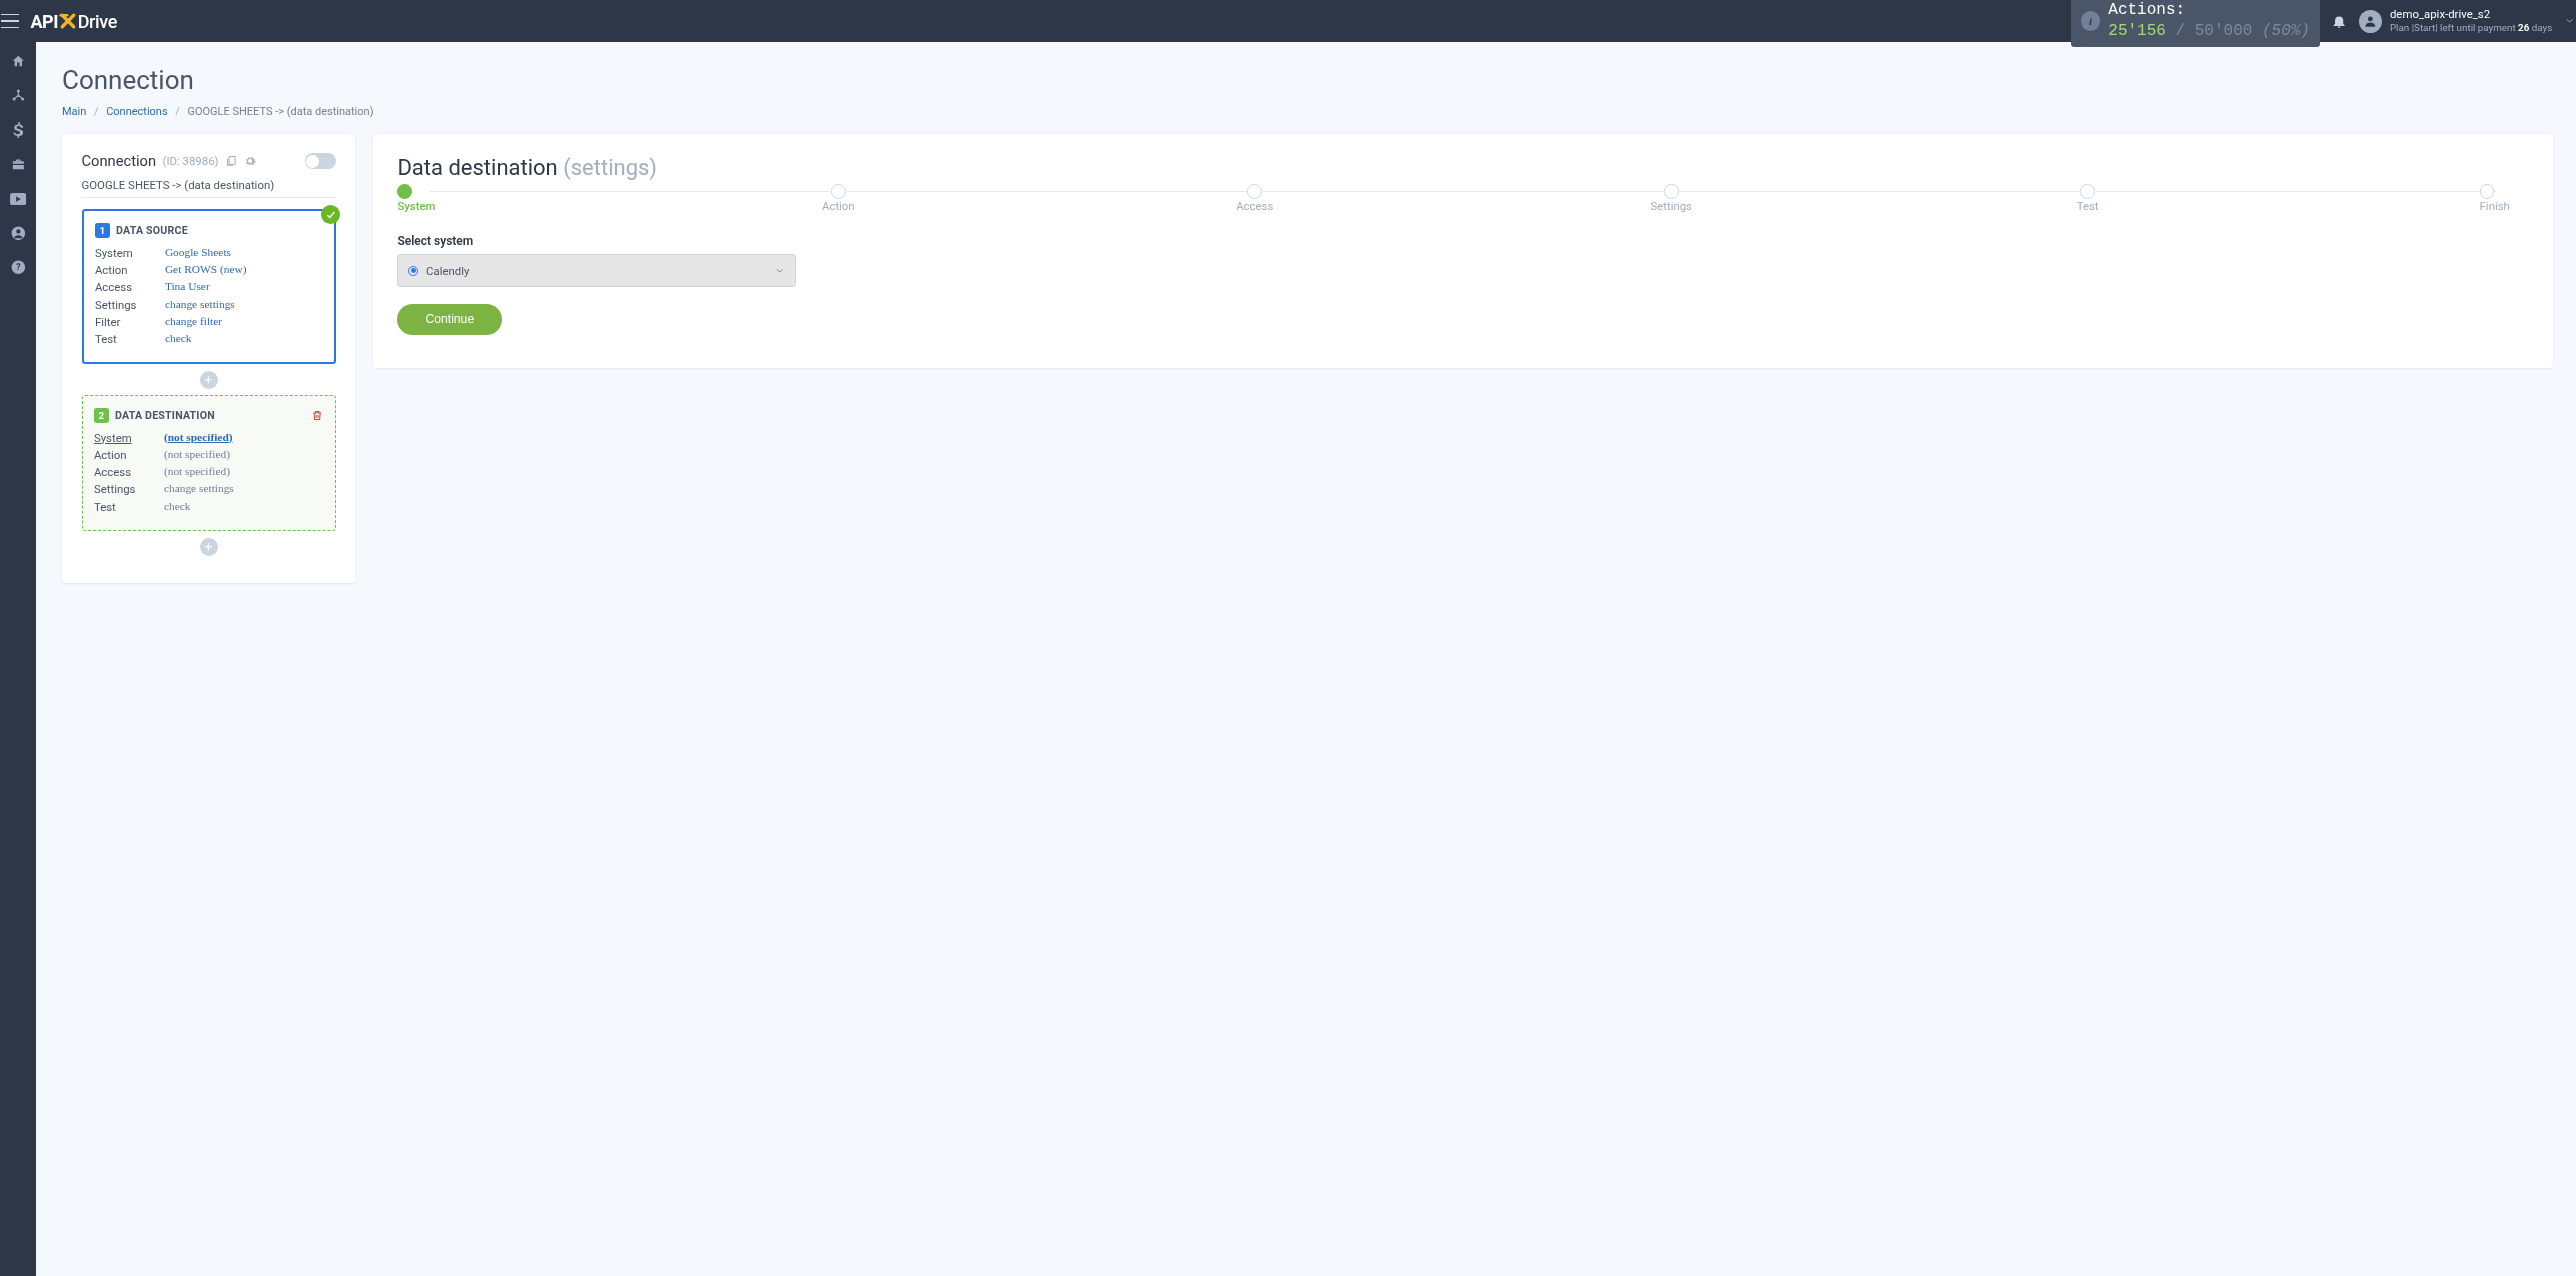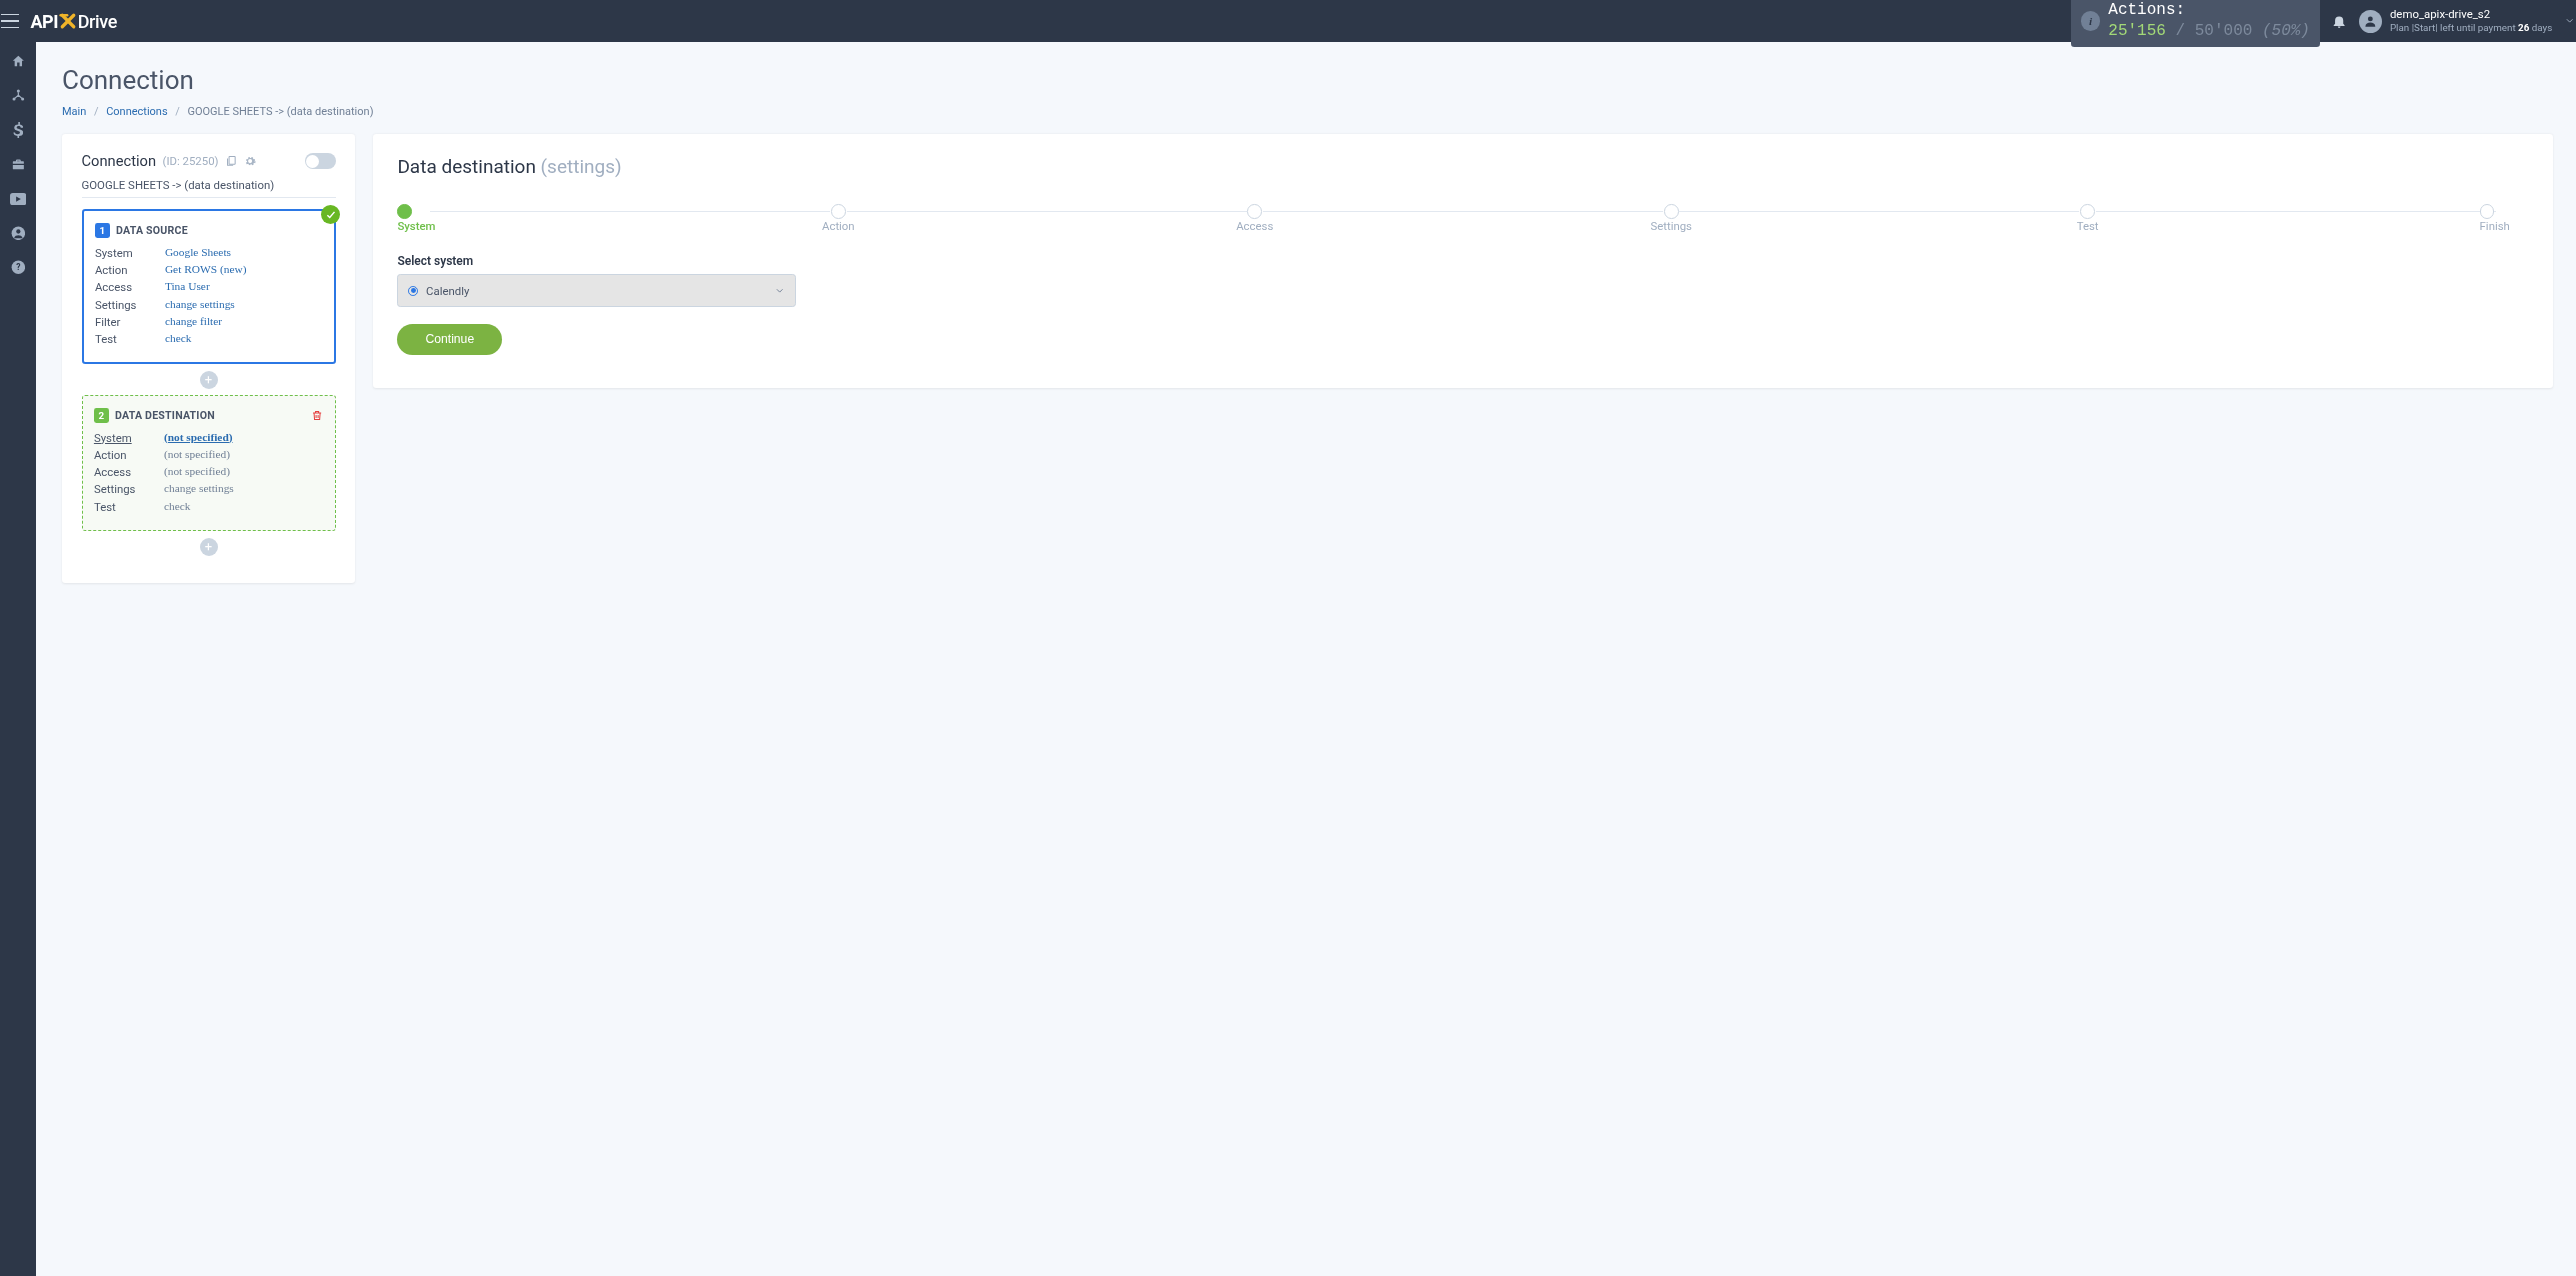--- a/index.html
+++ b/index.html
@@ -65,21 +65,21 @@
 .box-row .v.link{cursor:pointer;}
 .box-row .v.muted{color:#718096;}
 .box-row .k.underlined{text-decoration:underline;}
 .box-row .v.bold-link{color:#2b6cb0;font-weight:700;text-decoration:underline;cursor:pointer;}
 
 .box-dest{border:1.2px dashed #6fbf4a;background:#f7faf5;}
 .trash-icon{margin-left:auto;color:#e53e3e;cursor:pointer;}
 .add-btn{width:18px;height:18px;border-radius:50%;background:#cbd5e0;color:#fff;display:flex;align-items:center;justify-content:center;margin:6.5px auto;font-size:13px;cursor:pointer;}
 
 .right-card{flex:1;padding:21px 24.4px 33px;}
-.panel-title{font-size:19px;color:#2d3748;font-weight:400;margin-bottom:26px;}
+.panel-title{font-size:22px;color:#2d3748;font-weight:400;margin-bottom:4px;}
 .panel-title .sub{color:#a0aec0;}
 .step-dot{width:14.7px;height:14.7px;border-radius:50%;border:1.6px solid #cbd5e0;background:#fff;}
 .step-label{font-size:11.4px;color:#a0aec0;}
 .stepper-wrap{display:flex;align-items:flex-start;width:100%;}
 .stepper-wrap .node{display:flex;flex-direction:column;align-items:center;min-width:49px;}
 .stepper-wrap .node.first{align-items:flex-start;}
 .stepper-wrap .node.last{align-items:flex-start;}
 .stepper-wrap .line{flex:1;height:0.8px;background:#e2e8f0;margin:7.3px -16.3px 0;}
 
 .form-label{font-size:12px;font-weight:600;color:#2d3748;margin-bottom:6.5px;display:block;}
@@ -202,21 +202,21 @@
       <a href="#">Connections</a>
       <span class="sep">/</span>
       <span>GOOGLE SHEETS -&gt; (data destination)</span>
     </div>
 
     <div class="columns">
 
       <div class="card left-card">
         <div class="conn-header">
           <span class="title">Connection</span>
-          <span class="id">(ID: 25250)</span>
+          <span class="id">(ID: 38986)</span>
           <span class="doc-icon">
               <svg width="12.2" height="12.2" viewBox="0 0 24 24" fill="none" stroke="currentColor" stroke-width="2">
                 <rect x="8" y="3" width="12" height="15" rx="1"></rect>
                 <path d="M5 7v13h11"></path>
               </svg>
             </span>
           <span class="gear-icon">
               <svg width="12.2" height="12.2" viewBox="0 0 24 24" fill="currentColor">
                 <path d="M12 8a4 4 0 1 0 0 8 4 4 0 0 0 0-8zm9 4l2 1-1 3-2-.5a9 9 0 0 1-1.5 1.5l.5 2-3 1-1-2h-2l-1 2-3-1 .5-2A9 9 0 0 1 7 17.5L5 18l-1-3 2-1v-2l-2-1 1-3 2 .5A9 9 0 0 1 8.5 7L8 5l3-1 1 2h2l1-2 3 1-.5 2A9 9 0 0 1 19 8.5l2-.5 1 3-2 1v2z" opacity=".9"></path>
               </svg>

